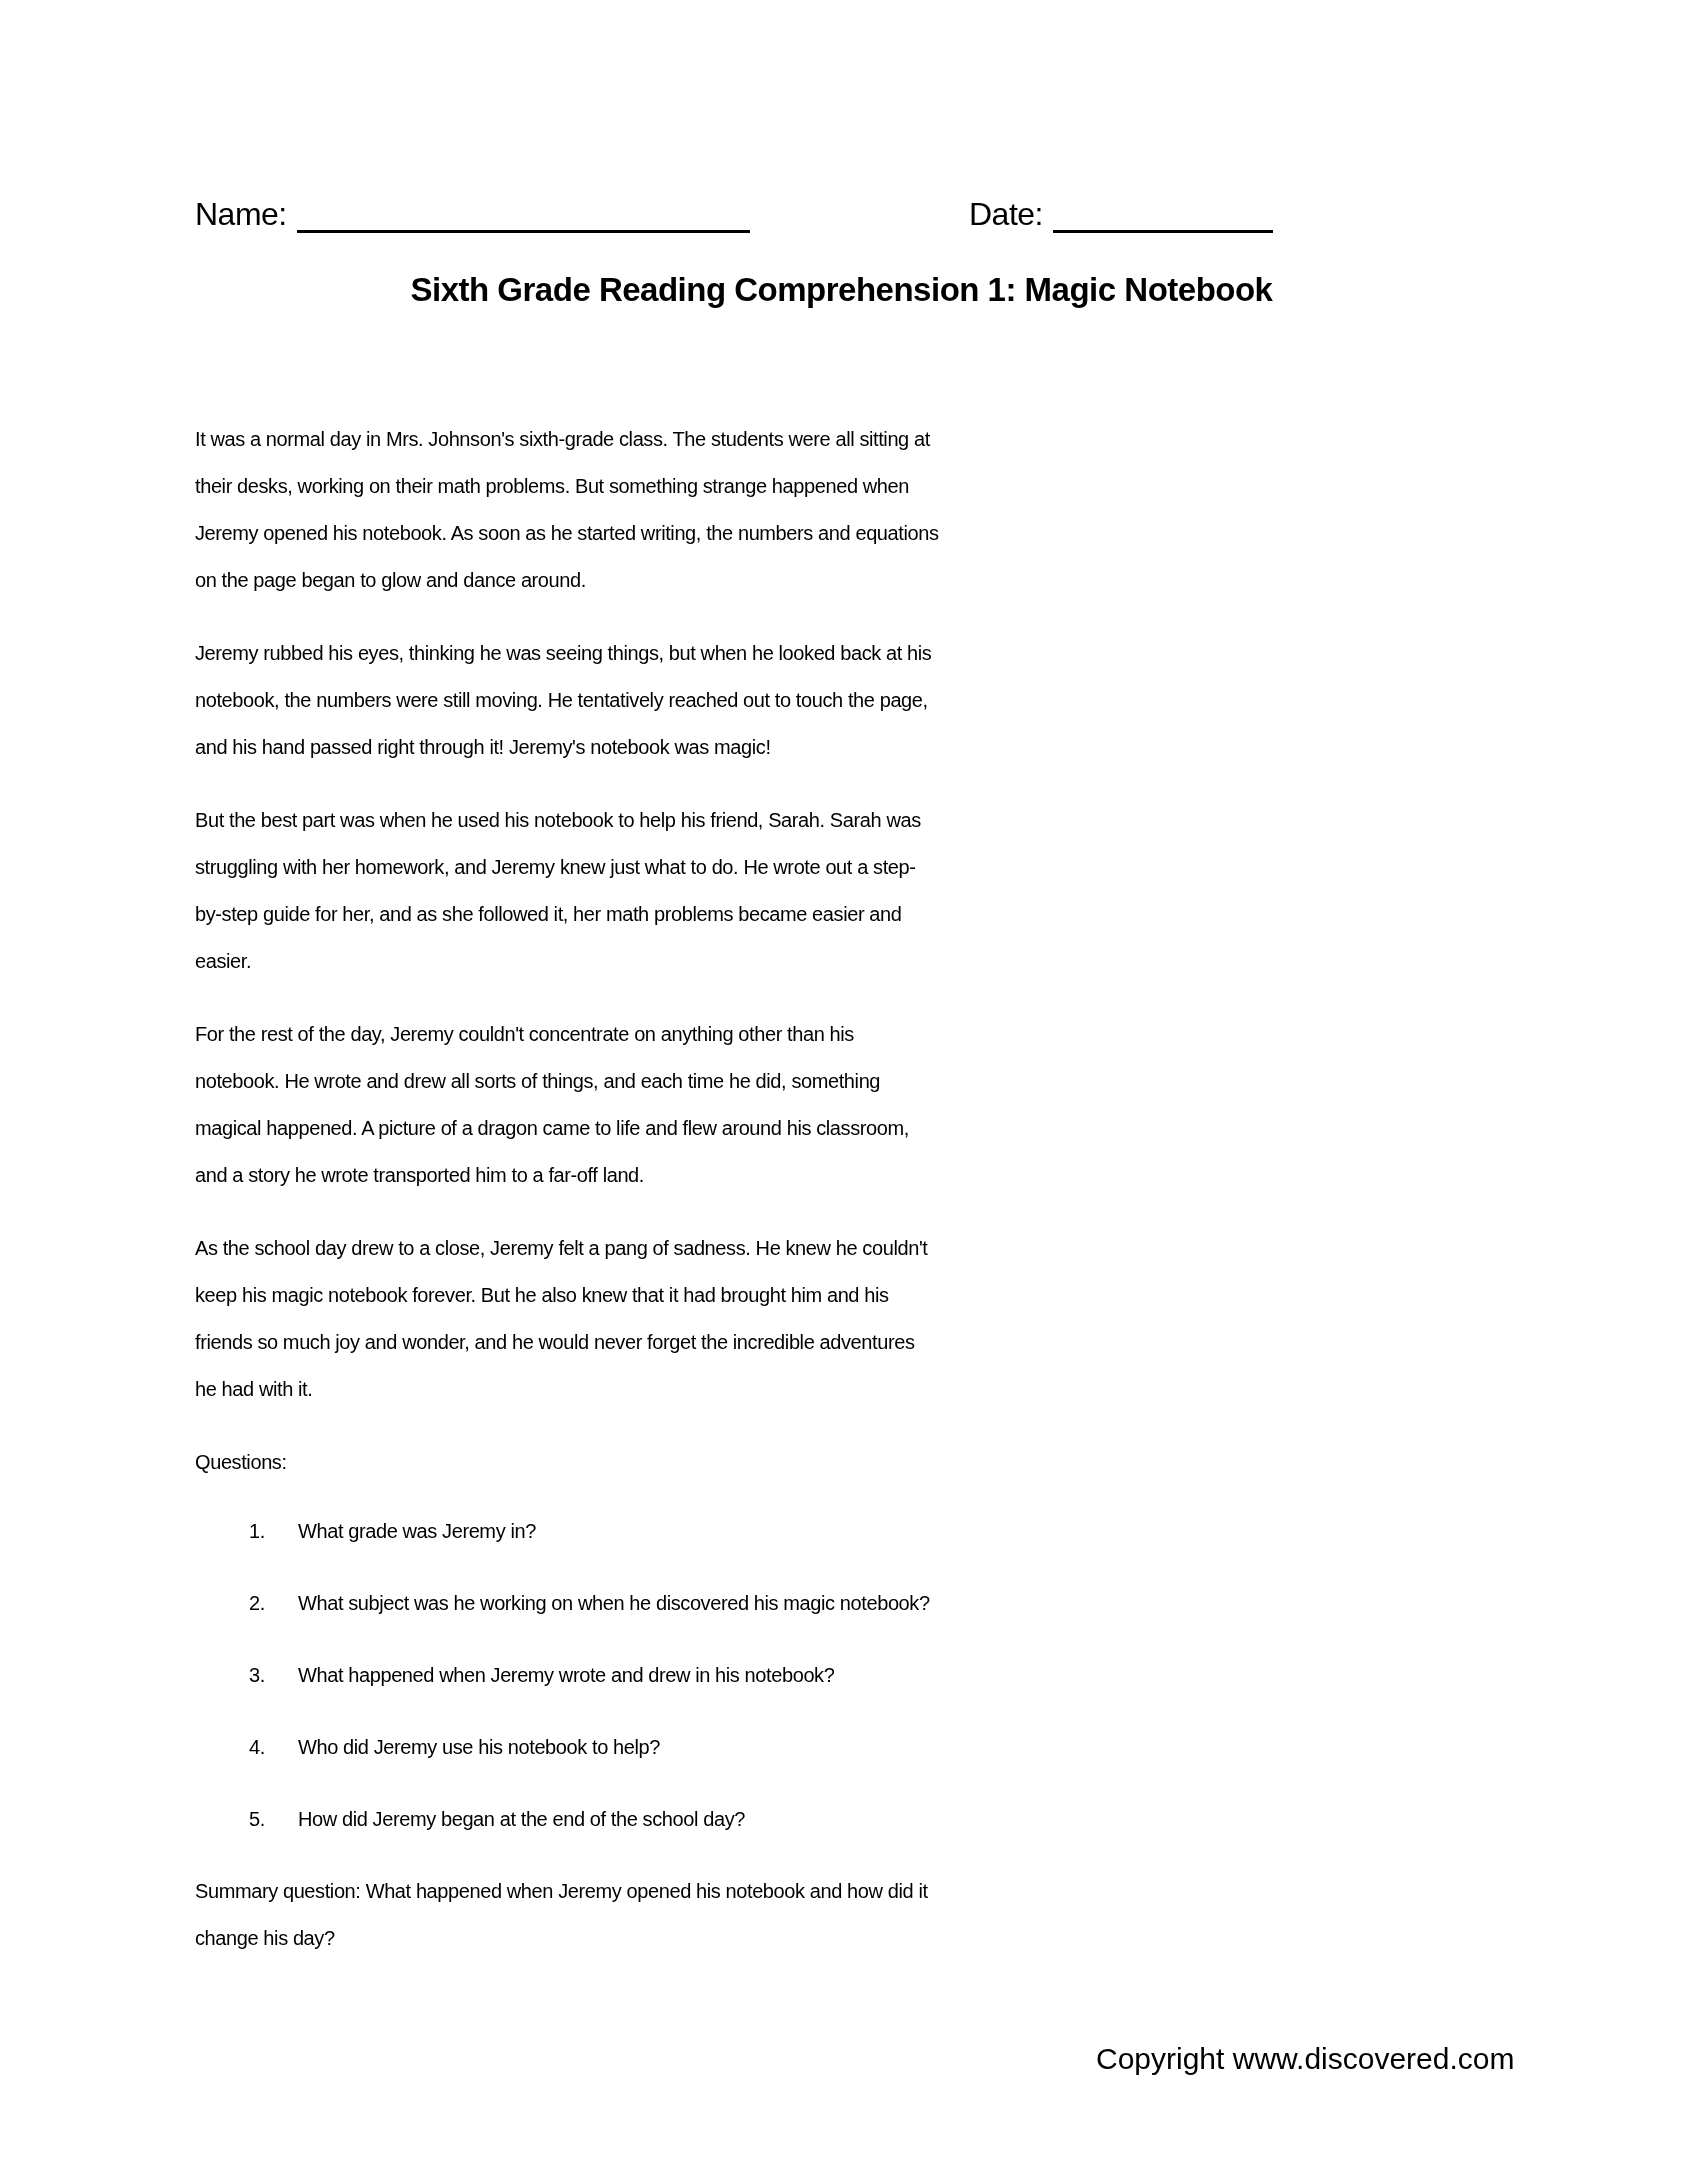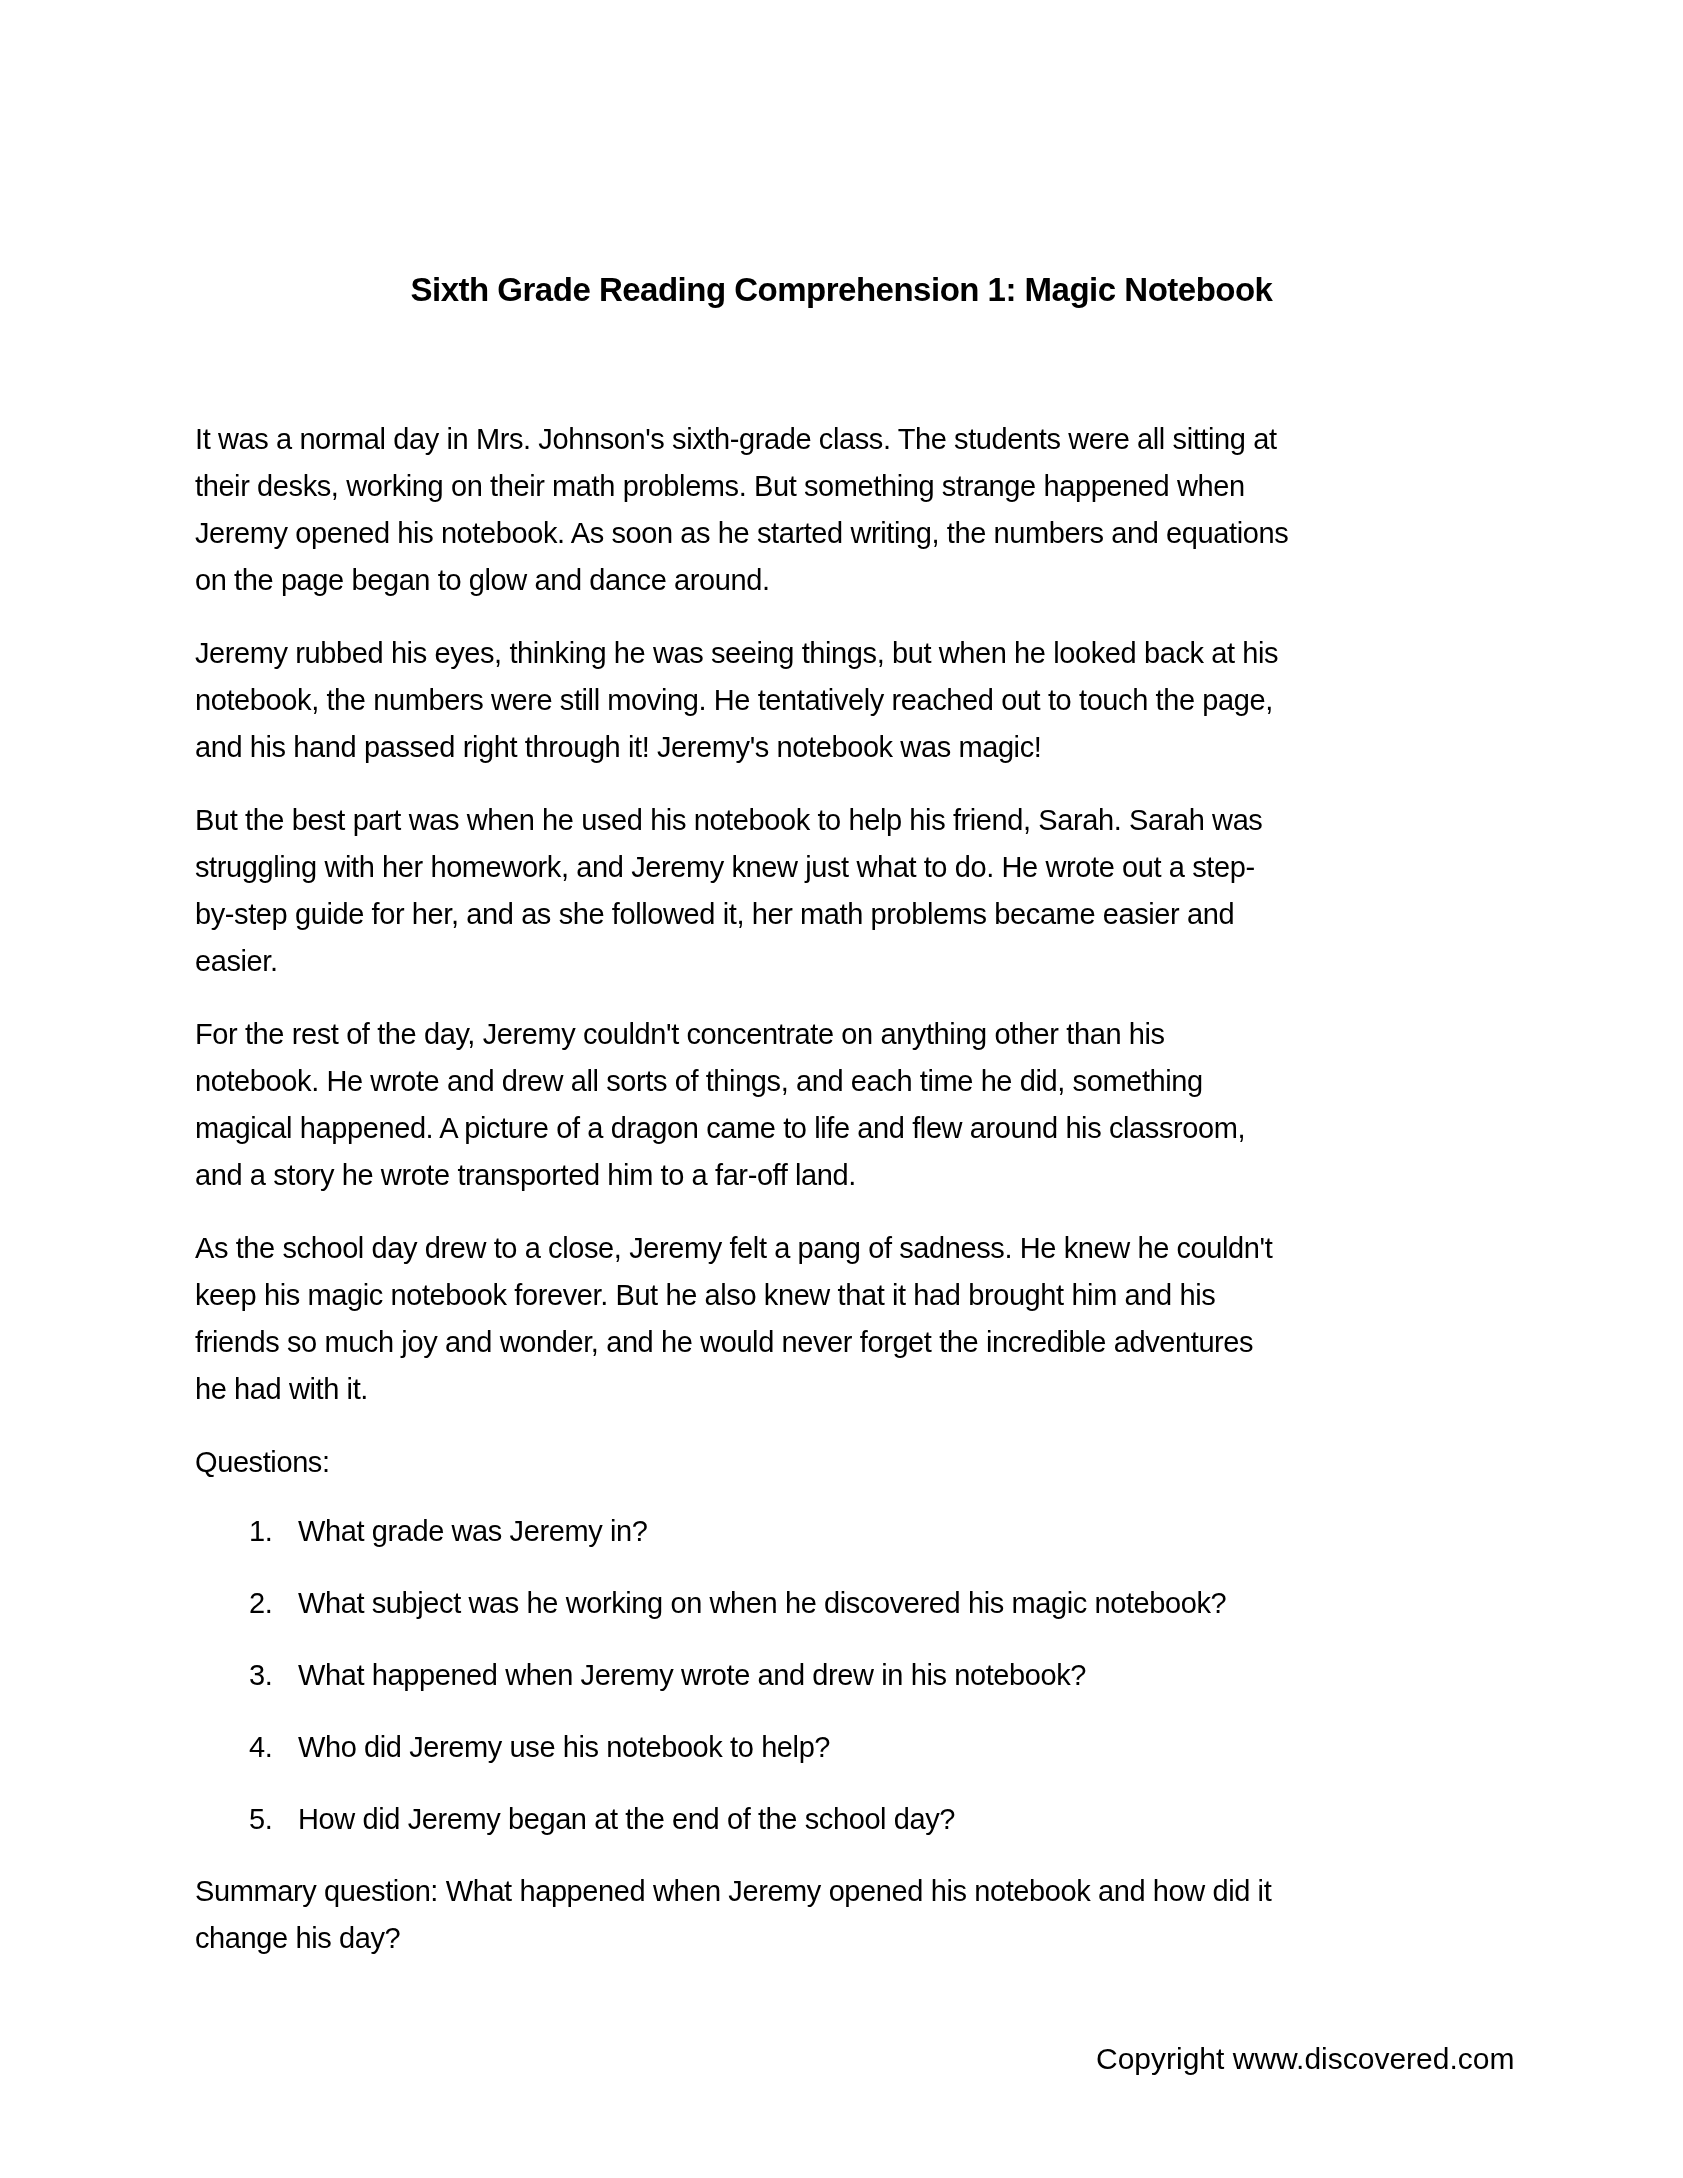--- a/index.html
+++ b/index.html
@@ -60,21 +60,21 @@
     letter-spacing: -0.5px;
     font-weight: bold;
   }
 
   
   .content {
     position: absolute;
     top: 416px;
     left: 195px;
     width: 1282px;
-    font-size: 29px;
+    font-size: 20px;
     line-height: 47px;
     letter-spacing: -0.4px;
   }
   .paragraph {
     margin: 0 0 26px 0;
     white-space: pre-line;
   }
   .questions-label {
     margin: 13px 0 22px 0;
   }
@@ -105,20 +105,30 @@
     left: 1096px;
     font-size: 30px;
     letter-spacing: 0;
   }
 </style>
 </head>
 <body>
 
 <div class="page">
 
+  <div class="header-row">
+    <div class="name-group">
+      <span>Name:</span>
+      <span class="blank-line name-blank"></span>
+    </div>
+    <div class="date-group">
+      <span>Date:</span>
+      <span class="blank-line date-blank"></span>
+    </div>
+  </div>
 
   <div class="title">Sixth Grade Reading Comprehension 1: Magic Notebook</div>
 
   <div class="content">
     <p class="paragraph">It was a normal day in Mrs. Johnson's sixth-grade class. The students were all sitting at
 their desks, working on their math problems. But something strange happened when
 Jeremy opened his notebook. As soon as he started writing, the numbers and equations
 on the page began to glow and dance around.</p>
     <p class="paragraph">Jeremy rubbed his eyes, thinking he was seeing things, but when he looked back at his
 notebook, the numbers were still moving. He tentatively reached out to touch the page,

